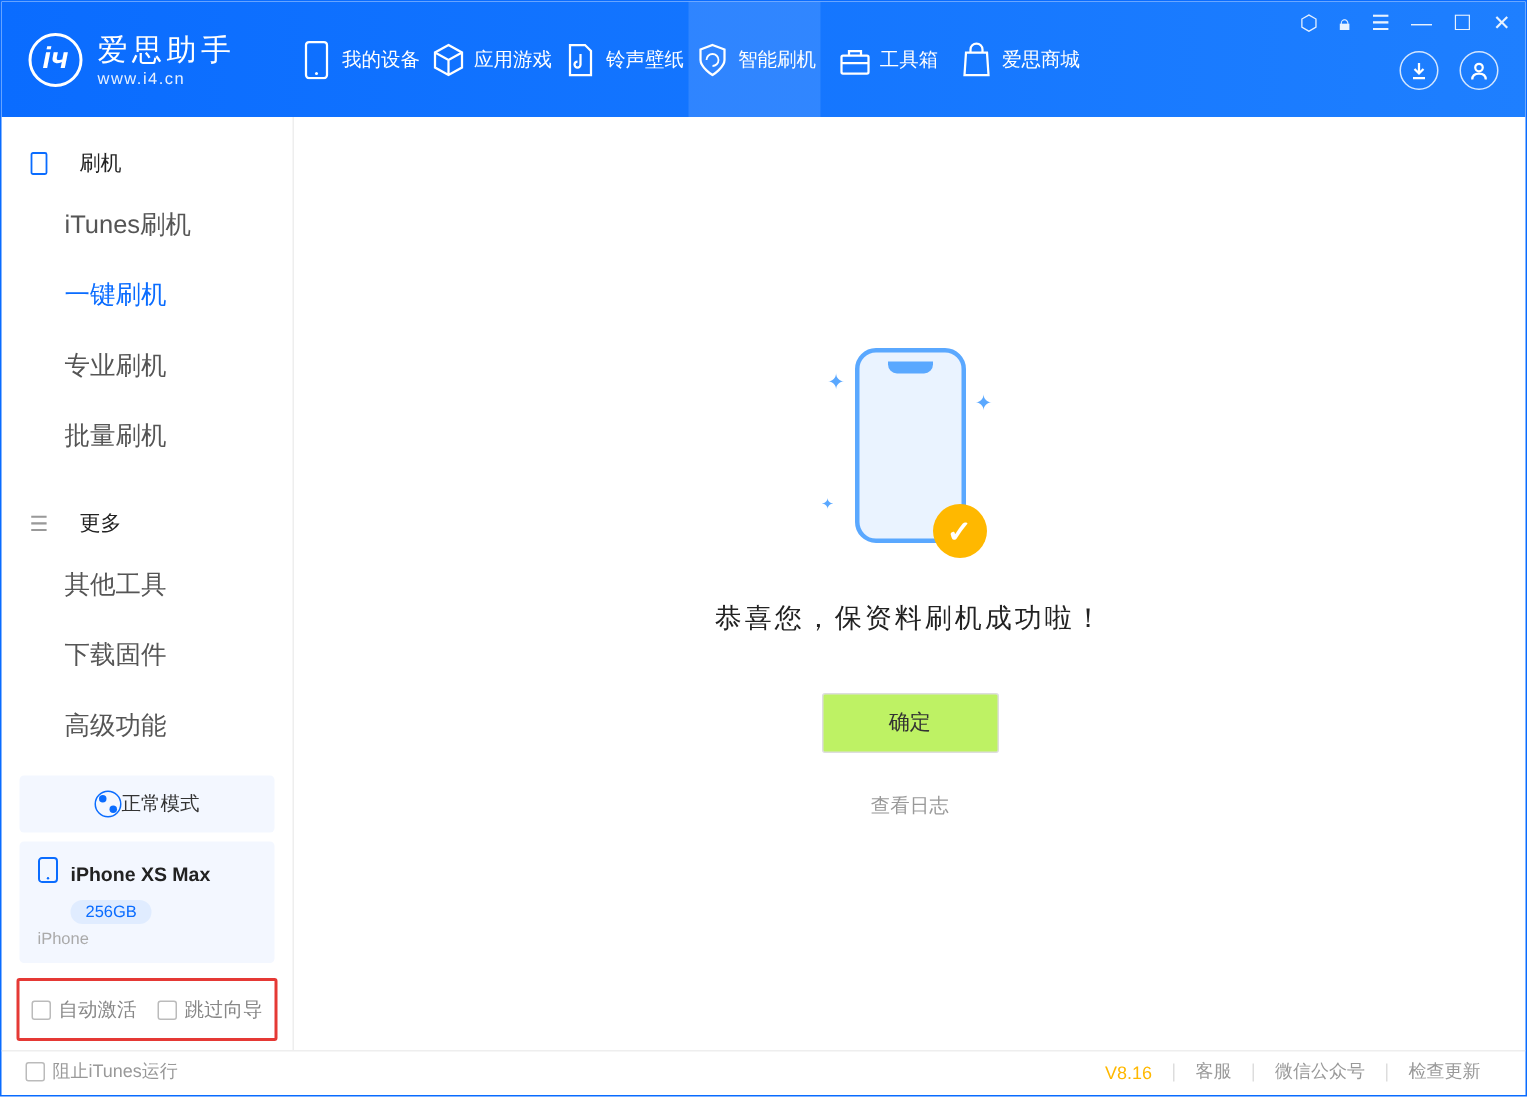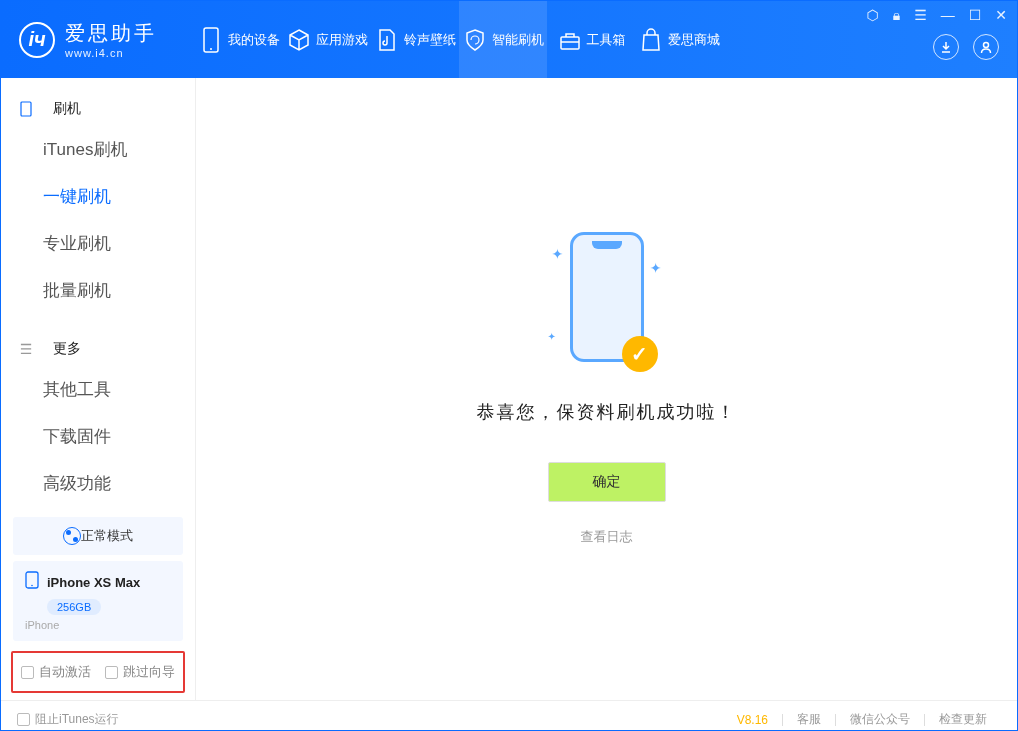--- a/index.html
+++ b/index.html
@@ -55,21 +55,21 @@
 .phone-illustration .check { position:absolute; bottom:10px; right:4px; width:36px; height:36px; background:#ffb800; border-radius:50%; display:flex; align-items:center; justify-content:center; color:#fff; font-size:20px; font-weight:bold; }
 .sparkle { position:absolute; color:#5aa8ff; font-size:14px; }
 .sparkle.s1 { top:14px; left:0; }
 .sparkle.s2 { top:28px; right:0; }
 .sparkle.s3 { bottom:40px; left:-4px; font-size:10px; }
 
 .success-msg { font-size: 18px; color: #222; letter-spacing: 2px; }
 .confirm-btn { margin-top: 20px; border: 1px solid #ddd; background: #bef264; padding: 10px 44px; font-size: 14px; color: #333; cursor: pointer; border-radius: 2px; }
 .view-log { margin-top: 8px; font-size: 13px; color: #999; cursor: pointer; }
 
-.footer { height: 28px; border-top: 1px solid #eee; display: flex; align-items: flex-end; padding: 0 16px; font-size: 12px; color: #999; }
+.footer { height: 28px; border-top: 1px solid #eee; display: flex; align-items: center; padding: 0 16px; font-size: 12px; color: #999; }
 .footer .chk { color: #999; }
 .footer-right { margin-left: auto; display: flex; align-items: center; gap: 0; }
 .footer-right span { padding: 0 14px; cursor: pointer; }
 .footer-right .sep { border-left: 1px solid #ddd; height: 12px; padding: 0; }
 .version { color: #ffb800; padding-right: 14px; }
 </style>
 </head>
 <body>
 
 <div class="header">

